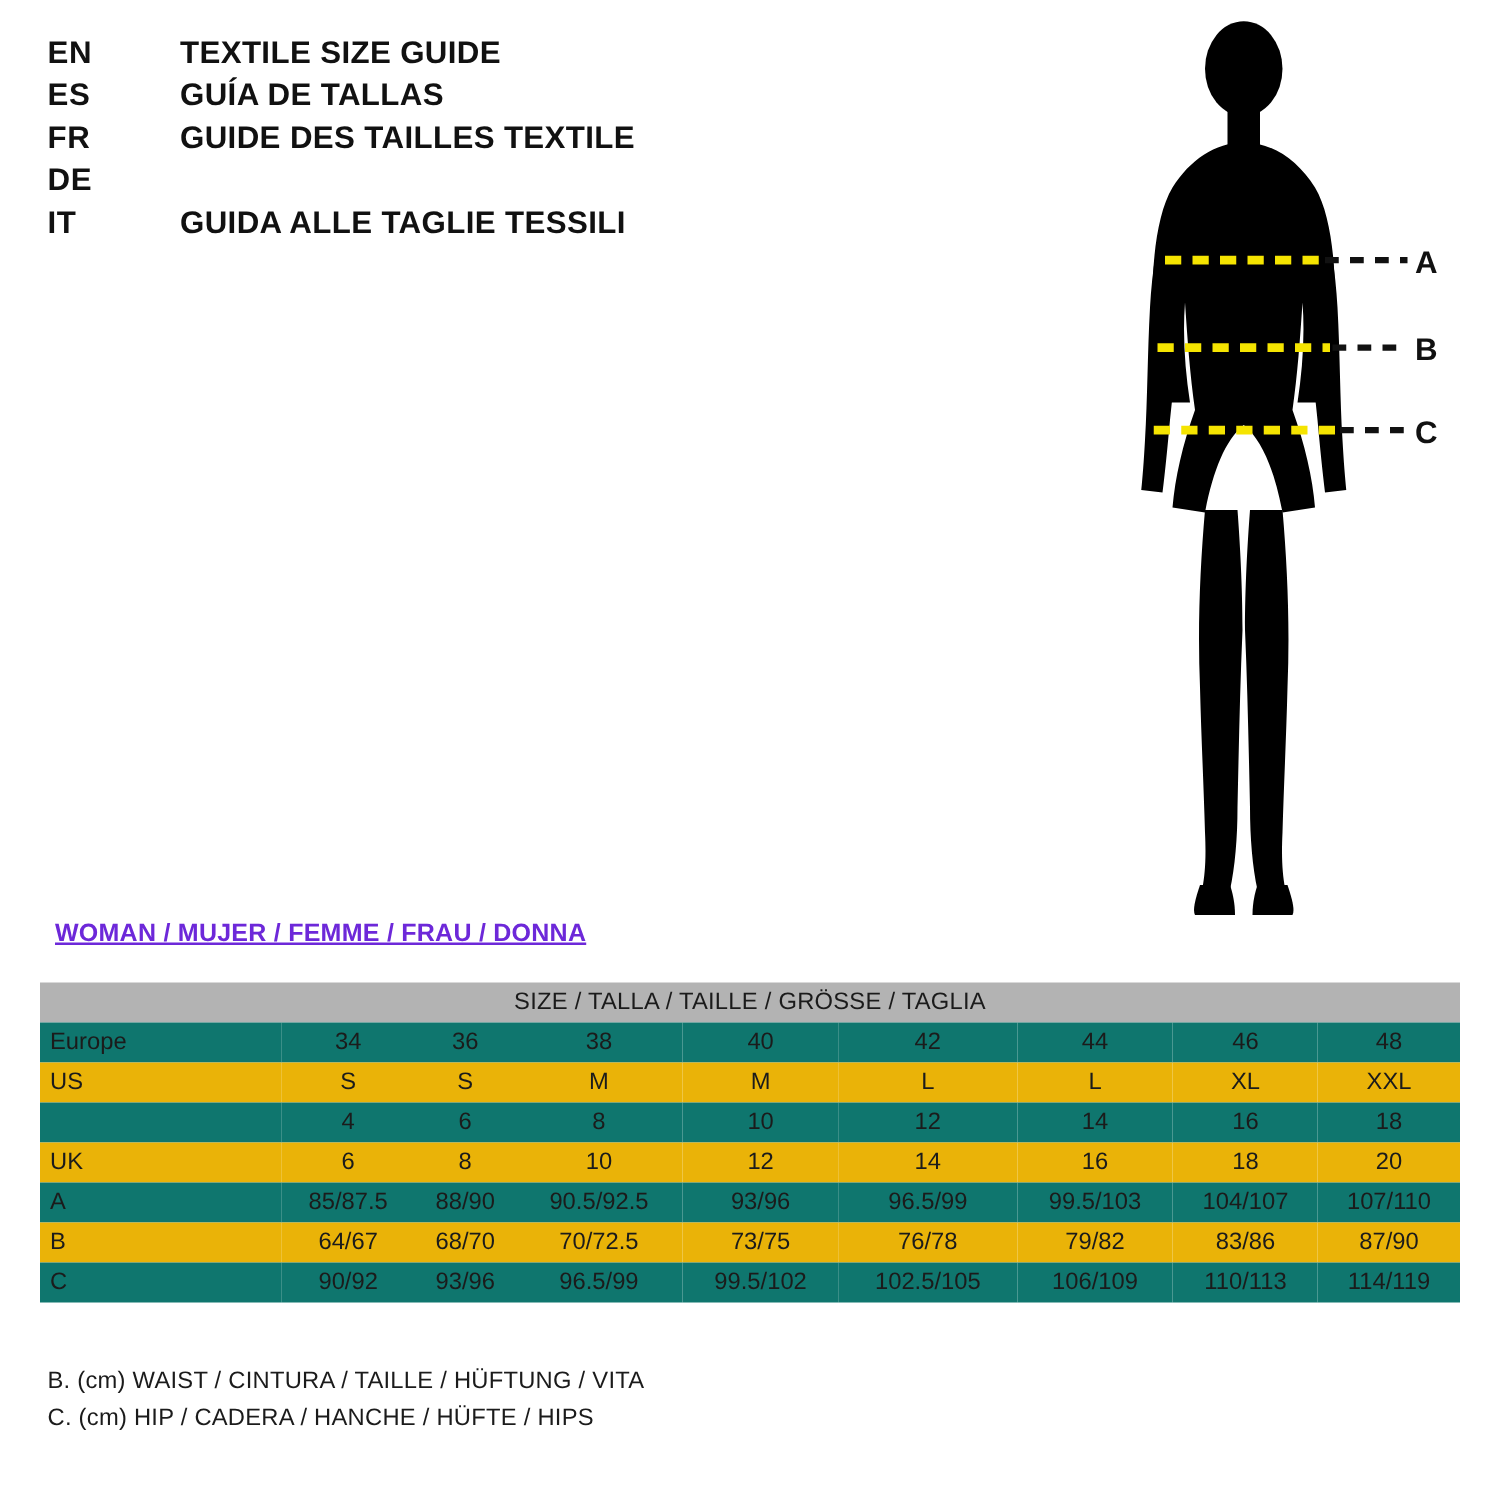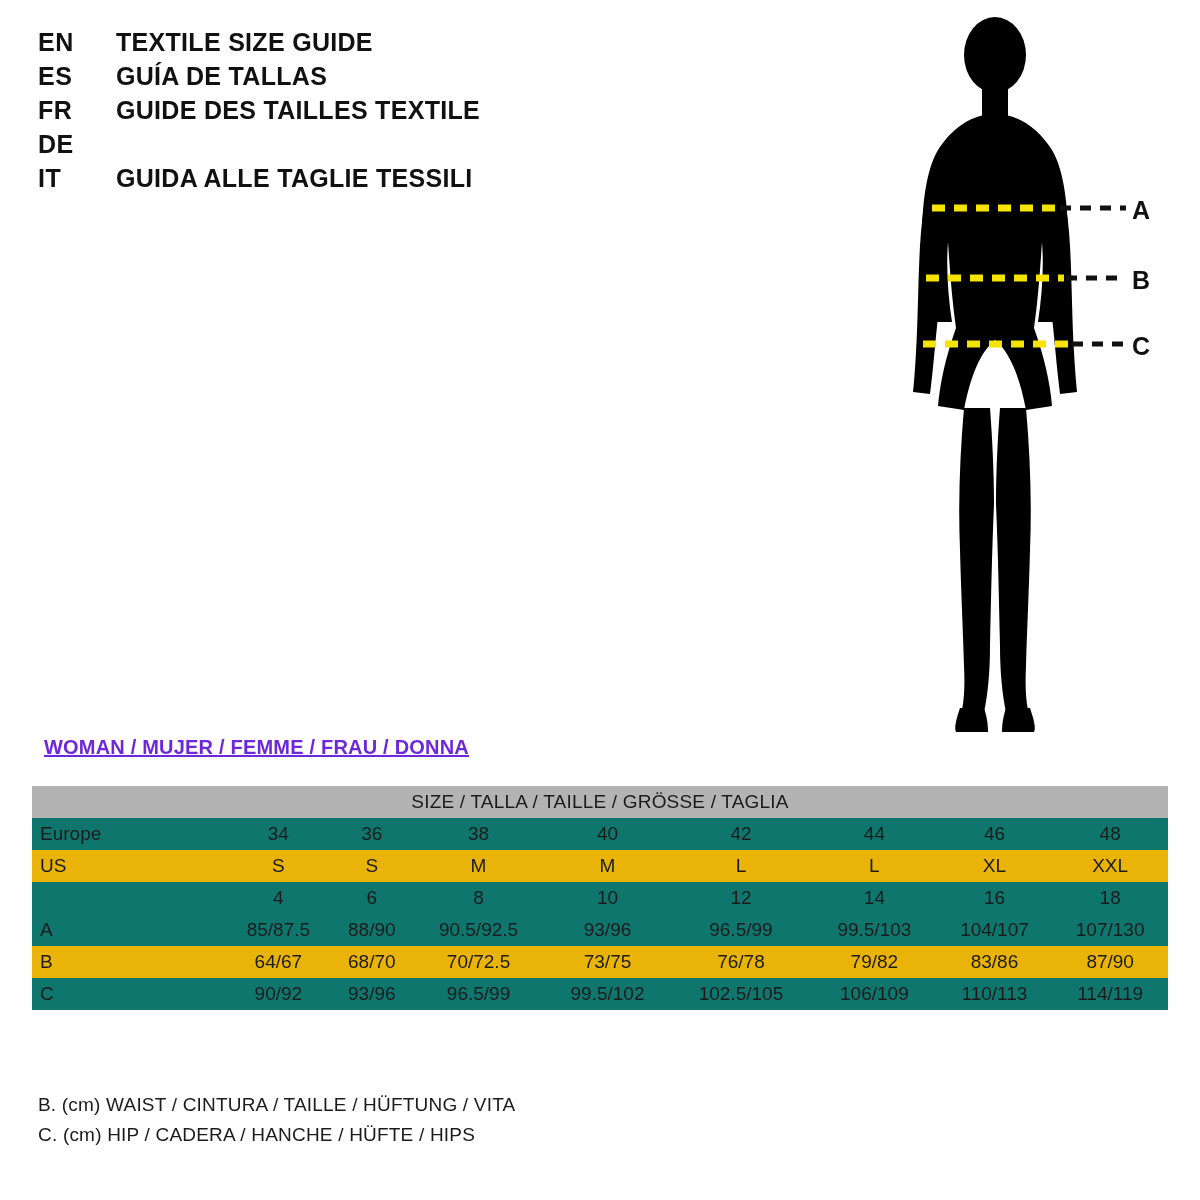--- a/index.html
+++ b/index.html
@@ -20,20 +20,21 @@
   #title-block {
     position: absolute;
     left: 38px;
     top: 28px;
     width: 620px;
   }
   .title-row {
     display: flex;
     align-items: baseline;
     height: 34px;
+    gap: 28px;
   }
   .title-code {
     width: 78px;
     font-size: 25px;
     font-weight: bold;
     letter-spacing: 0.5px;
     color: #111111;
   }
   .title-text {
     font-size: 25px;
@@ -278,31 +279,42 @@
       <td>4</td>
       <td>6</td>
       <td>8</td>
       <td>10</td>
       <td>12</td>
       <td>14</td>
       <td>16</td>
       <td>18</td>
     </tr>
 
+    <tr class="dark">
+      <td class="rowhead">UK</td>
+      <td>6</td>
+      <td>8</td>
+      <td>10</td>
+      <td>12</td>
+      <td>14</td>
+      <td>16</td>
+      <td>18</td>
+      <td>20</td>
+    </tr>
 
     <tr class="light">
       <td class="rowhead">A</td>
       <td>85/87.5</td>
       <td>88/90</td>
       <td>90.5/92.5</td>
       <td>93/96</td>
       <td>96.5/99</td>
       <td>99.5/103</td>
       <td>104/107</td>
-      <td>107/130</td>
+      <td>107/110</td>
     </tr>
 
     <tr class="dark">
       <td class="rowhead">B</td>
       <td>64/67</td>
       <td>68/70</td>
       <td>70/72.5</td>
       <td>73/75</td>
       <td>76/78</td>
       <td>79/82</td>

